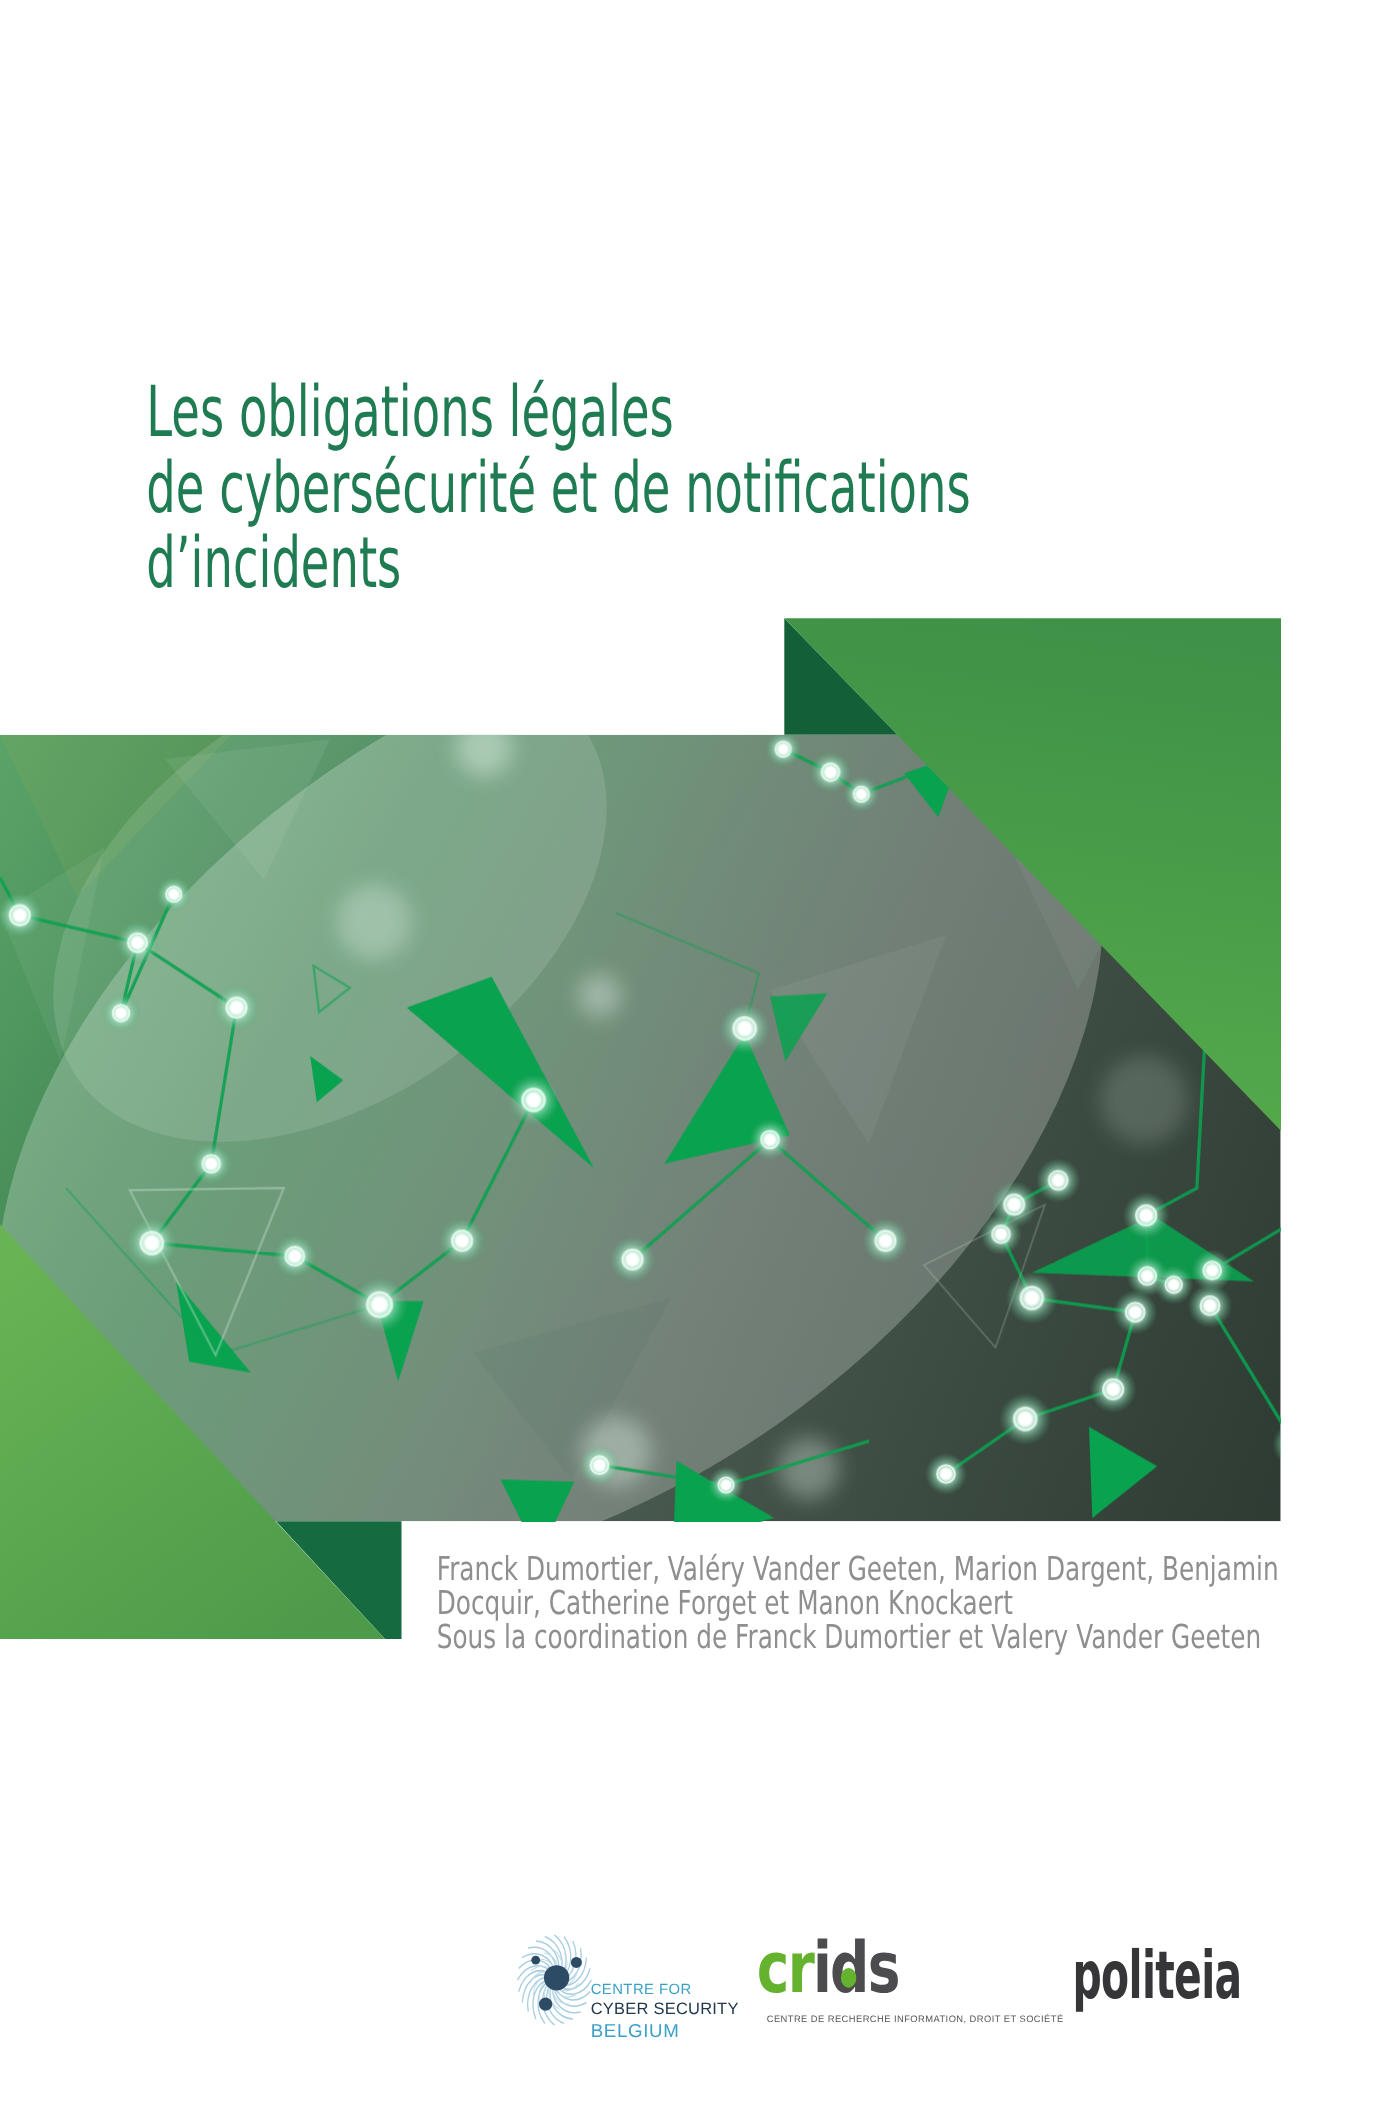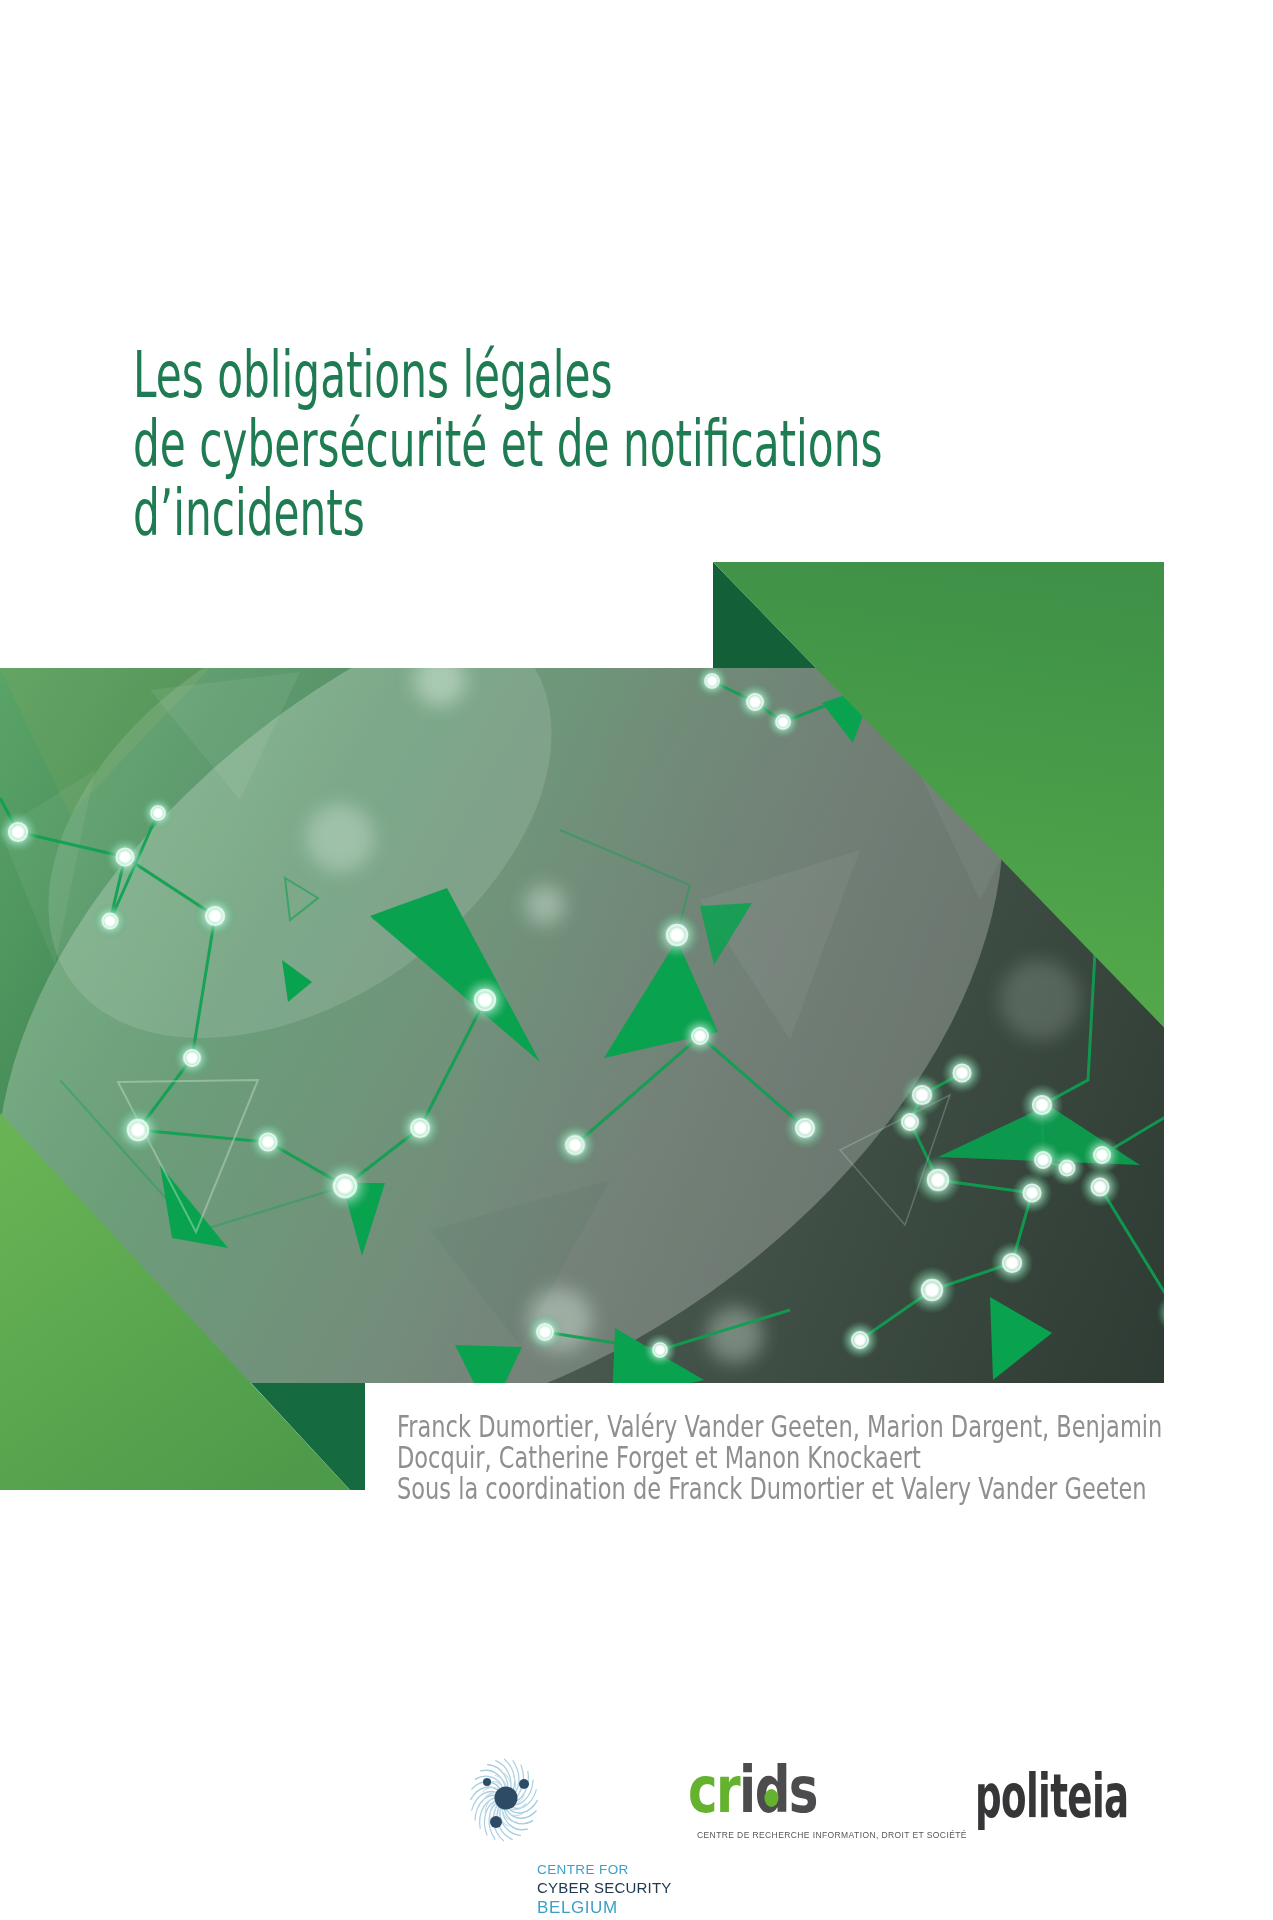--- a/index.html
+++ b/index.html
@@ -19,21 +19,21 @@
   
   .authors{
     position:absolute;left:397px;top:1411px;
     font-family:"DejaVu Sans",sans-serif;
     font-size:30px;line-height:31px;font-weight:400;
     color:#8f8f91;white-space:nowrap;
     transform:scaleX(.75);transform-origin:left top;
   }
   
   .ccb-icon{position:absolute;left:458px;top:1752px;}
-  .ccb-text{position:absolute;left:537px;top:1861px;white-space:nowrap;}
+  .ccb-text{position:absolute;left:537px;top:1800px;white-space:nowrap;}
   .ccb-l1{font-size:13.5px;line-height:17px;letter-spacing:.4px;color:#3aa0c8;font-weight:400;}
   .ccb-l2{font-size:15px;line-height:20px;letter-spacing:.2px;color:#20394f;font-weight:400;}
   .ccb-l3{font-size:17px;line-height:20px;letter-spacing:.6px;color:#3aa0c8;font-weight:400;}
   .crids{position:absolute;left:657px;top:1760px;width:240px;}
   .crids-word{
     position:relative;margin-left:31px;width:fit-content;
     font-family:"DejaVu Sans",sans-serif;font-weight:700;
     font-size:64px;line-height:60px;letter-spacing:-2px;white-space:nowrap;
     transform:scaleX(.78);transform-origin:left top;
   }

